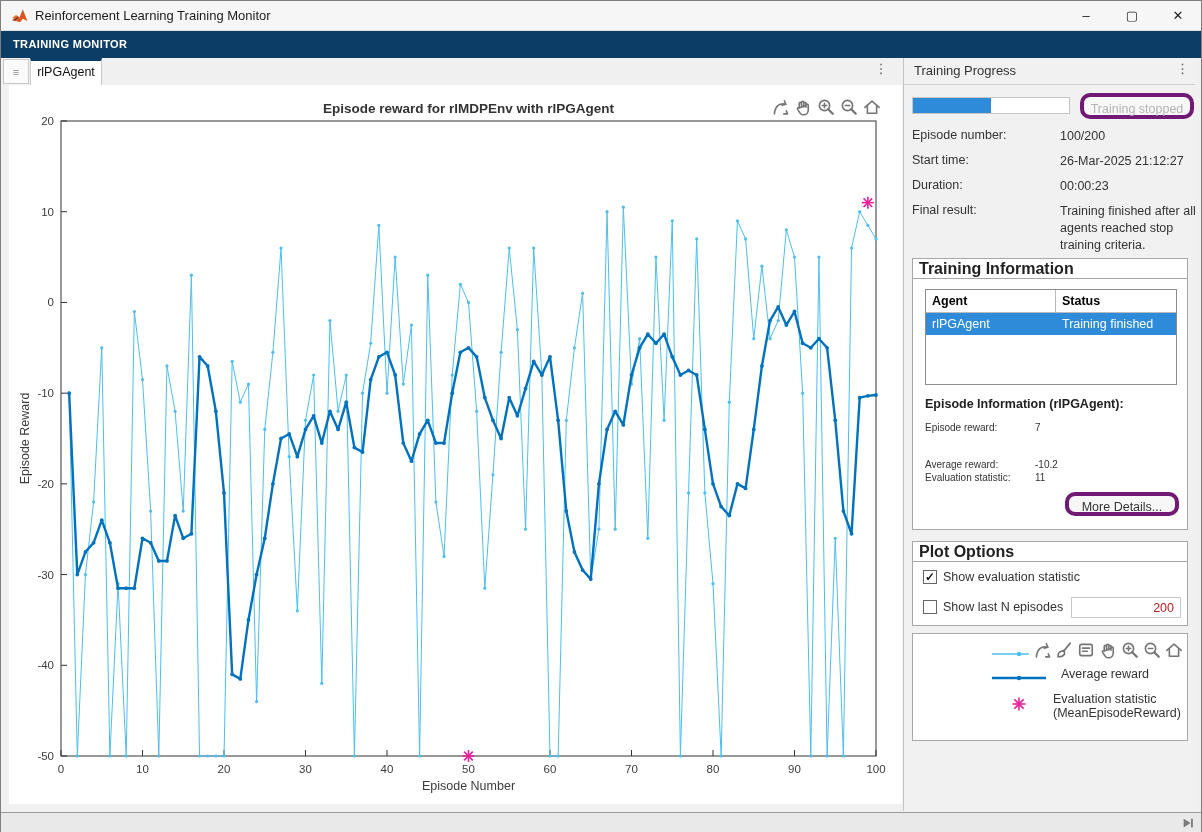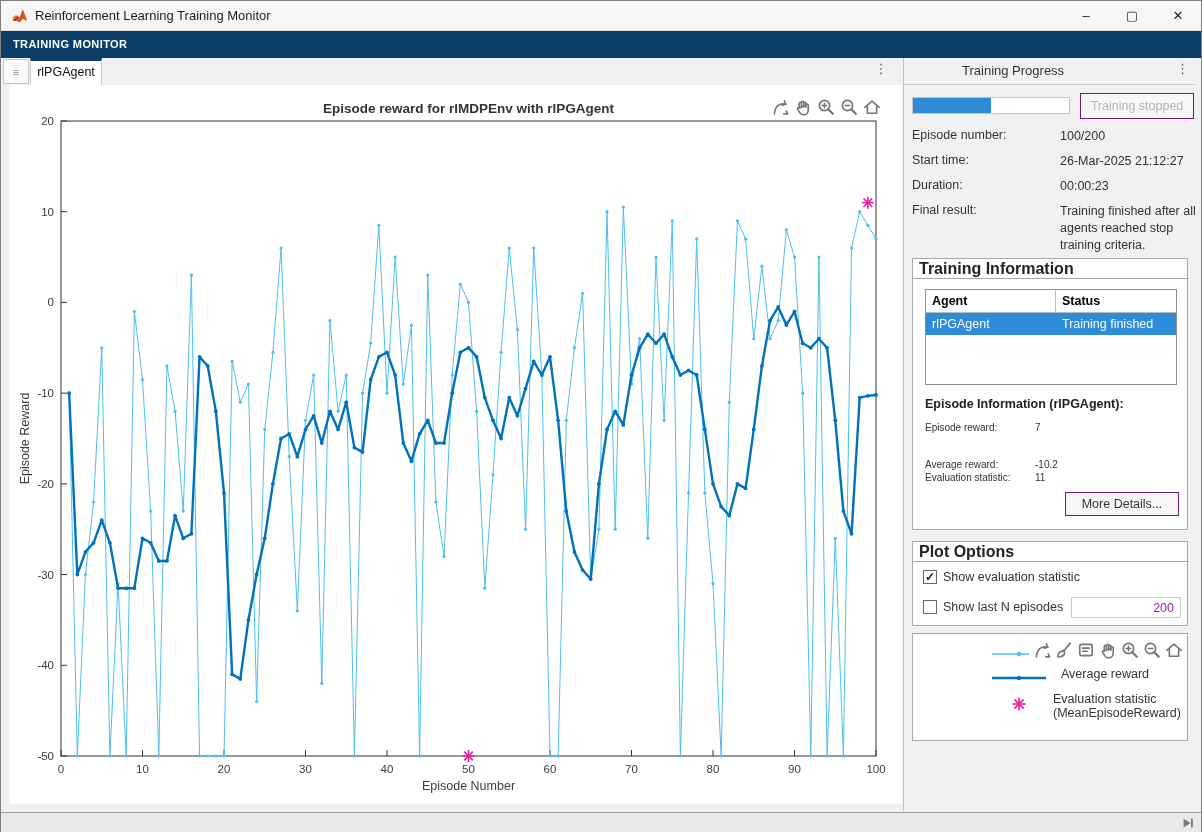--- a/index.html
+++ b/index.html
@@ -30,25 +30,25 @@
   .ax-toolbar { position:absolute; right:20px; top:12px; display:flex; gap:3px; background:#fff; }
   .ticon { width:20px; height:20px; display:inline-block; }
   .ticon svg { width:20px; height:20px; }
   #plot { position:absolute; left:0; top:0; }
   .tick-label { font-size:11.5px; fill:#3c3c3c; }
   .ax-label { font-size:12.5px; fill:#3c3c3c; }
 
   
   .rpanel { position:absolute; left:902px; top:57px; width:292px; height:753px; background:#f1f1f1; border-left:1px solid #c4c4c4; }
   .rp-header { position:absolute; left:0; top:0; width:100%; height:27px; border-bottom:1px solid #cfcfcf; }
-  .rp-header .t { position:absolute; left:10px; top:0; line-height:26px; font-size:13px; color:#333;margin-left:48px; }
+  .rp-header .t { position:absolute; left:10px; top:0; line-height:26px; font-size:13px; color:#333; }
   .rp-ellipsis { position:absolute; right:6px; top:3px; font-size:13px; color:#555; }
   .progressbar { position:absolute; left:8px; top:39px; width:158px; height:17px; background:#fff; border:1px solid #c6c6c6; }
   .progressfill { height:100%; background:#2e8bd9; }
-  .btn { background:#f7f7f7; border:1px solid #701a75; border-radius:0; font-size:12.5px; color:#333; text-align:center; font-family:"Liberation Sans",sans-serif; }
+  .btn { background:#f7f7f7; border:4px solid #701a75; border-radius:10px; font-size:12.5px; color:#333; text-align:center; font-family:"Liberation Sans",sans-serif; }
   .btn.disabled { color:#b4b4b4; }
   #btn-training-stopped { position:absolute; left:176px; top:35px; width:114px; height:26px; line-height:24px; }
   .kv { position:absolute; font-size:12.5px; color:#333; }
   .kv .k { position:absolute; left:8px; width:145px; }
   .kv .v { position:absolute; left:156px; width:136px; line-height:1.35; }
 
   .groupbox { position:absolute; left:8px; width:276px; background:#fff; border:1px solid #a8a8a8; }
   .groupbox .gb-title { height:20px; line-height:19px; border-bottom:1px solid #a8a8a8; font-size:16px; font-weight:bold; color:#222; padding-left:6px; }
 
   
@@ -61,21 +61,21 @@
   .ti-selected { background:#2e8bd9; color:#fff; }
   .ti-selected .c1 { border-right-color:#2e8bd9; }
 
   .ep-title { position:absolute; left:12px; top:138px; font-size:12.5px; font-weight:bold; color:#222; }
   .ep-row { position:absolute; left:12px; font-size:10px; color:#333; }
   .ep-row .val { position:absolute; left:110px; }
   #btn-more-details { position:absolute; left:152px; top:233px; width:114px; height:24px; line-height:22px; }
 
   .cb-row { position:absolute; left:10px; font-size:12.5px; color:#333; display:flex; align-items:center; }
   .cb { width:14px; height:14px; border:1px solid #666; background:#fff; margin-right:6px; position:relative; font-weight:bold; font-size:12px; line-height:13px; text-align:center; color:#111; }
-  .n-input { position:absolute; left:158px; top:55px; width:110px; height:21px; border:1px solid #c9c9c9; background:#fff; color:#a21caf; font-size:12.5px; text-align:right; padding-right:6px; font-family:"Liberation Sans",sans-serif; }
+  .n-input { position:absolute; left:158px; top:55px; width:110px; height:21px; border:1px solid #c9c9c9; background:#fff; color:#b91c1c; font-size:12.5px; text-align:right; padding-right:6px; font-family:"Liberation Sans",sans-serif; }
 
   
   .legendbox { position:absolute; left:8px; top:575px; width:276px; height:108px; background:#fff; border:1px solid #a8a8a8; }
   .lg-row { position:absolute; font-size:12.5px; color:#333; }
   .lg-sample { position:absolute; }
   .lg-toolbar { position:absolute; right:3px; top:6px; background:#fff; display:flex; gap:2px; padding-left:3px; }
 
   
   .statusbar { position:absolute; left:0; top:811px; width:1200px; height:20px; background:#e9e9e9; border-top:1px solid #9a9a9a; }
   .sb-expand { position:absolute; right:6px; top:3px; width:14px; height:14px; }

